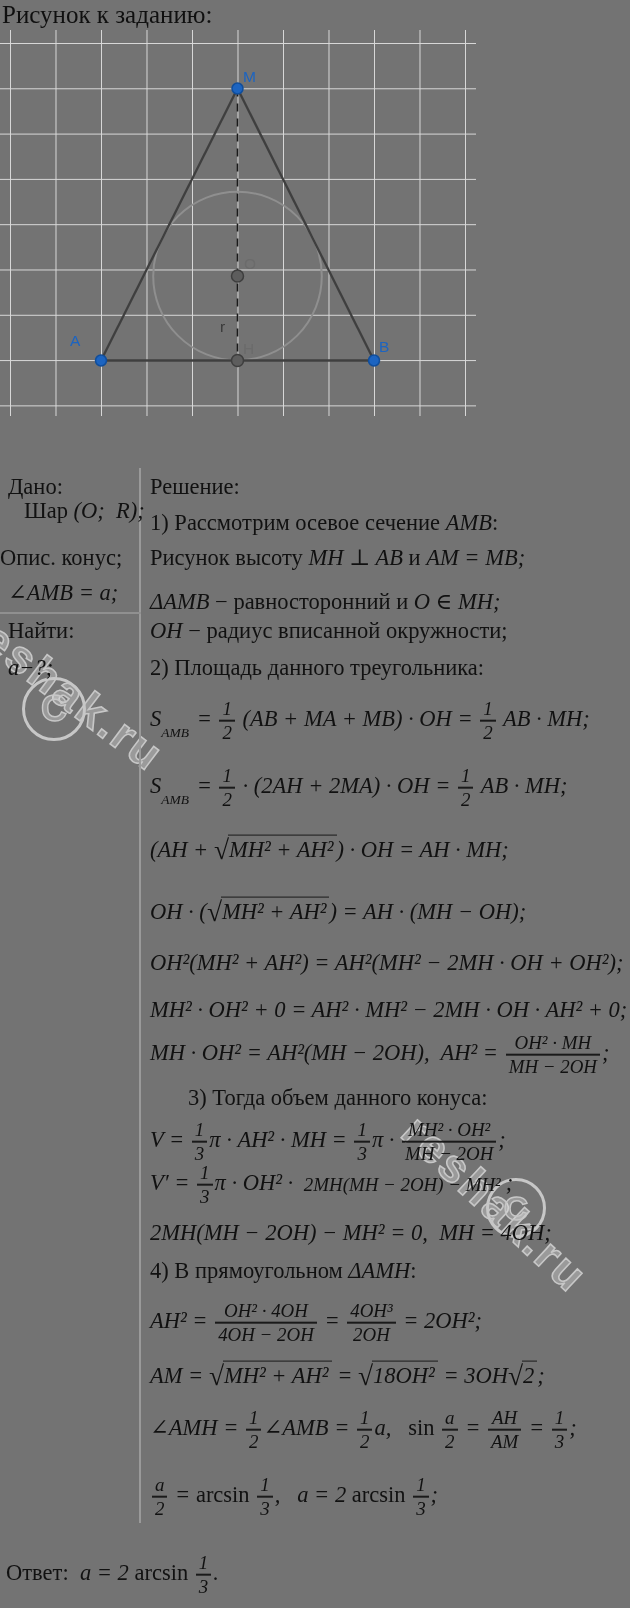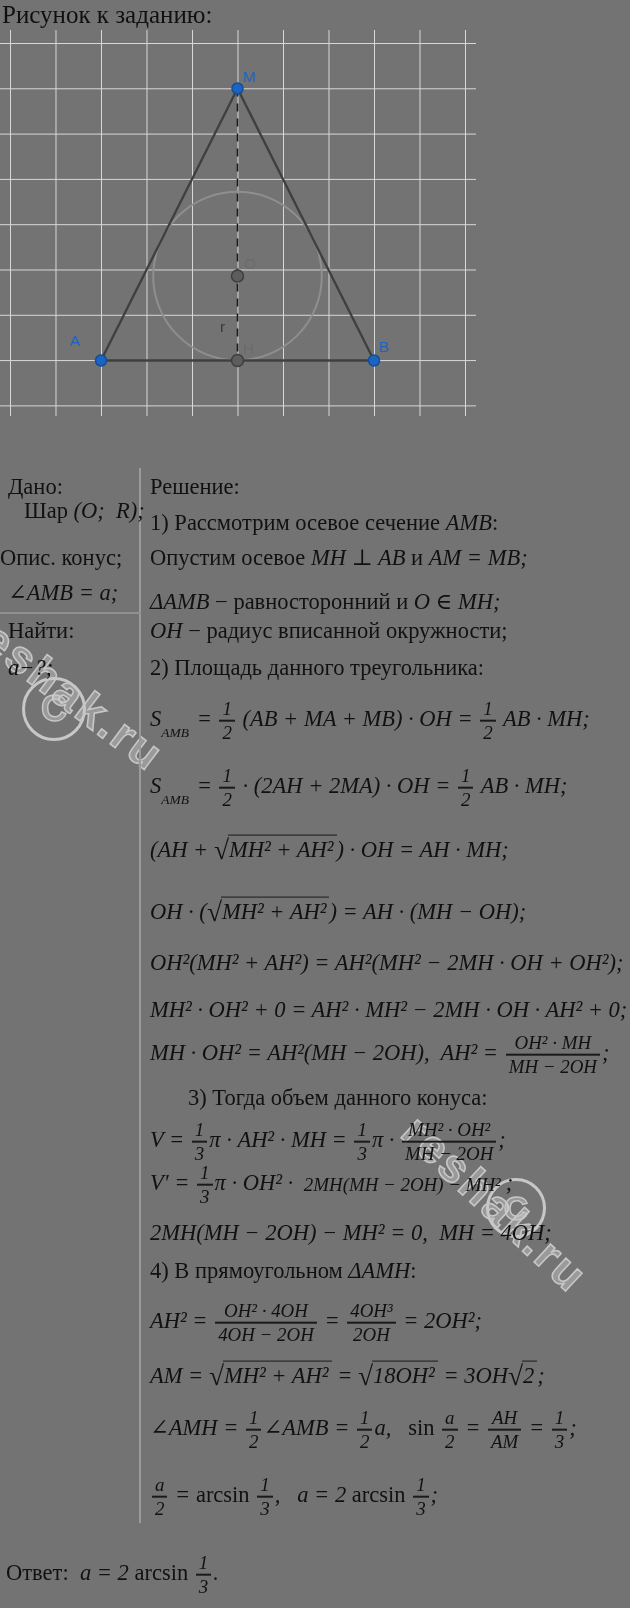--- a/index.html
+++ b/index.html
@@ -79,21 +79,21 @@
       <div class="row" style="left: 8px; top: 487px;"><span class="rt">Дано:</span></div>
       <div class="row" style="left: 8px; top: 511px; margin-left: 16px;"><span class="rt">Шар </span><span class="mi">(O;  R);</span></div>
       <div class="row" style="left: 0; top: 558px;"><span class="rt">Опис. конус;</span></div>
       <div class="row" style="left: 8px; top: 593px;"><span class="mi">∠AMB = a;</span></div>
       <div class="row" style="left: 8px; top: 631px;"><span class="rt">Найти:</span></div>
       <div class="row" style="left: 8px; top: 668px;"><span class="mi">a−?;</span></div>
     </div>
   <div id="solution-col">
       <div class="row" style="left: 150px; top: 487px;"><span class="rt">Решение:</span></div>
       <div class="row" style="left: 150px; top: 523px; font-family: Liberation Serif, serif;"><span class="rt">1) Рассмотрим осевое сечение </span><span class="mi">AMB</span><span class="rt">:</span></div>
-      <div class="row" style="left: 150px; top: 558px;"><span class="rt">Опустим осевое </span><span class="mi">MH ⊥ AB</span><span class="rt"> и </span><span class="mi">AM = MB;</span></div>
+      <div class="row" style="left: 150px; top: 558px;"><span class="rt">Рисунок высоту </span><span class="mi">MH ⊥ AB</span><span class="rt"> и </span><span class="mi">AM = MB;</span></div>
       <div class="row" style="left: 150px; top: 593px; margin-top: 9px;"><span class="mi">ΔAMB </span><span class="rt">− равносторонний и </span><span class="mi">O ∈ MH;</span></div>
       <div class="row" style="left: 150px; top: 631px; text-align: center;"><span class="mi">OH </span><span class="rt">− радиус вписанной окружности;</span></div>
       <div class="row" style="left: 150px; top: 668px;"><span class="rt">2) Площадь данного треугольника:</span></div>
       <div class="row" style="left: 150px; top: 721px;"><span class="mi">S</span><sub class="sb">AMB</sub><span class="mi"> = </span><span class="frac"><span class="num">1</span><span class="den">2</span></span><span class="mi"> (AB + MA + MB) · OH = </span><span class="frac"><span class="num">1</span><span class="den">2</span></span><span class="mi"> AB · MH;</span></div>
       <div class="row" style="left: 150px; top: 788px;"><span class="mi">S</span><sub class="sb">AMB</sub><span class="mi"> = </span><span class="frac"><span class="num">1</span><span class="den">2</span></span><span class="mi"> · (2AH + 2MA) · OH = </span><span class="frac"><span class="num">1</span><span class="den">2</span></span><span class="mi"> AB · MH;</span></div>
       <div class="row" style="left: 150px; top: 850px;"><span class="mi">(AH + </span><span class="q"><span class="qs">√</span><span class="qr">MH² + AH²</span></span><span class="mi">) · OH = AH · MH;</span></div>
       <div class="row" style="left: 150px; top: 912px;"><span class="mi">OH · (</span><span class="q"><span class="qs">√</span><span class="qr">MH² + AH²</span></span><span class="mi">) = AH · (MH − OH);</span></div>
       <div class="row" style="left: 150px; top: 963px; font-family: Liberation Serif, serif;"><span class="mi">OH²(MH² + AH²) = AH²(MH² − 2MH · OH + OH²);</span></div>
       <div class="row" style="left: 150px; top: 1010px;"><span class="mi">MH² · OH² + 0 = AH² · MH² − 2MH · OH · AH² + 0;</span></div>
       <div class="row" style="left: 150px; top: 1055px;"><span class="mi">MH · OH² = AH²(MH − 2OH),  AH² = </span><span class="frac"><span class="num">OH² · MH</span><span class="den">MH − 2OH</span></span><span class="mi">;</span></div>

